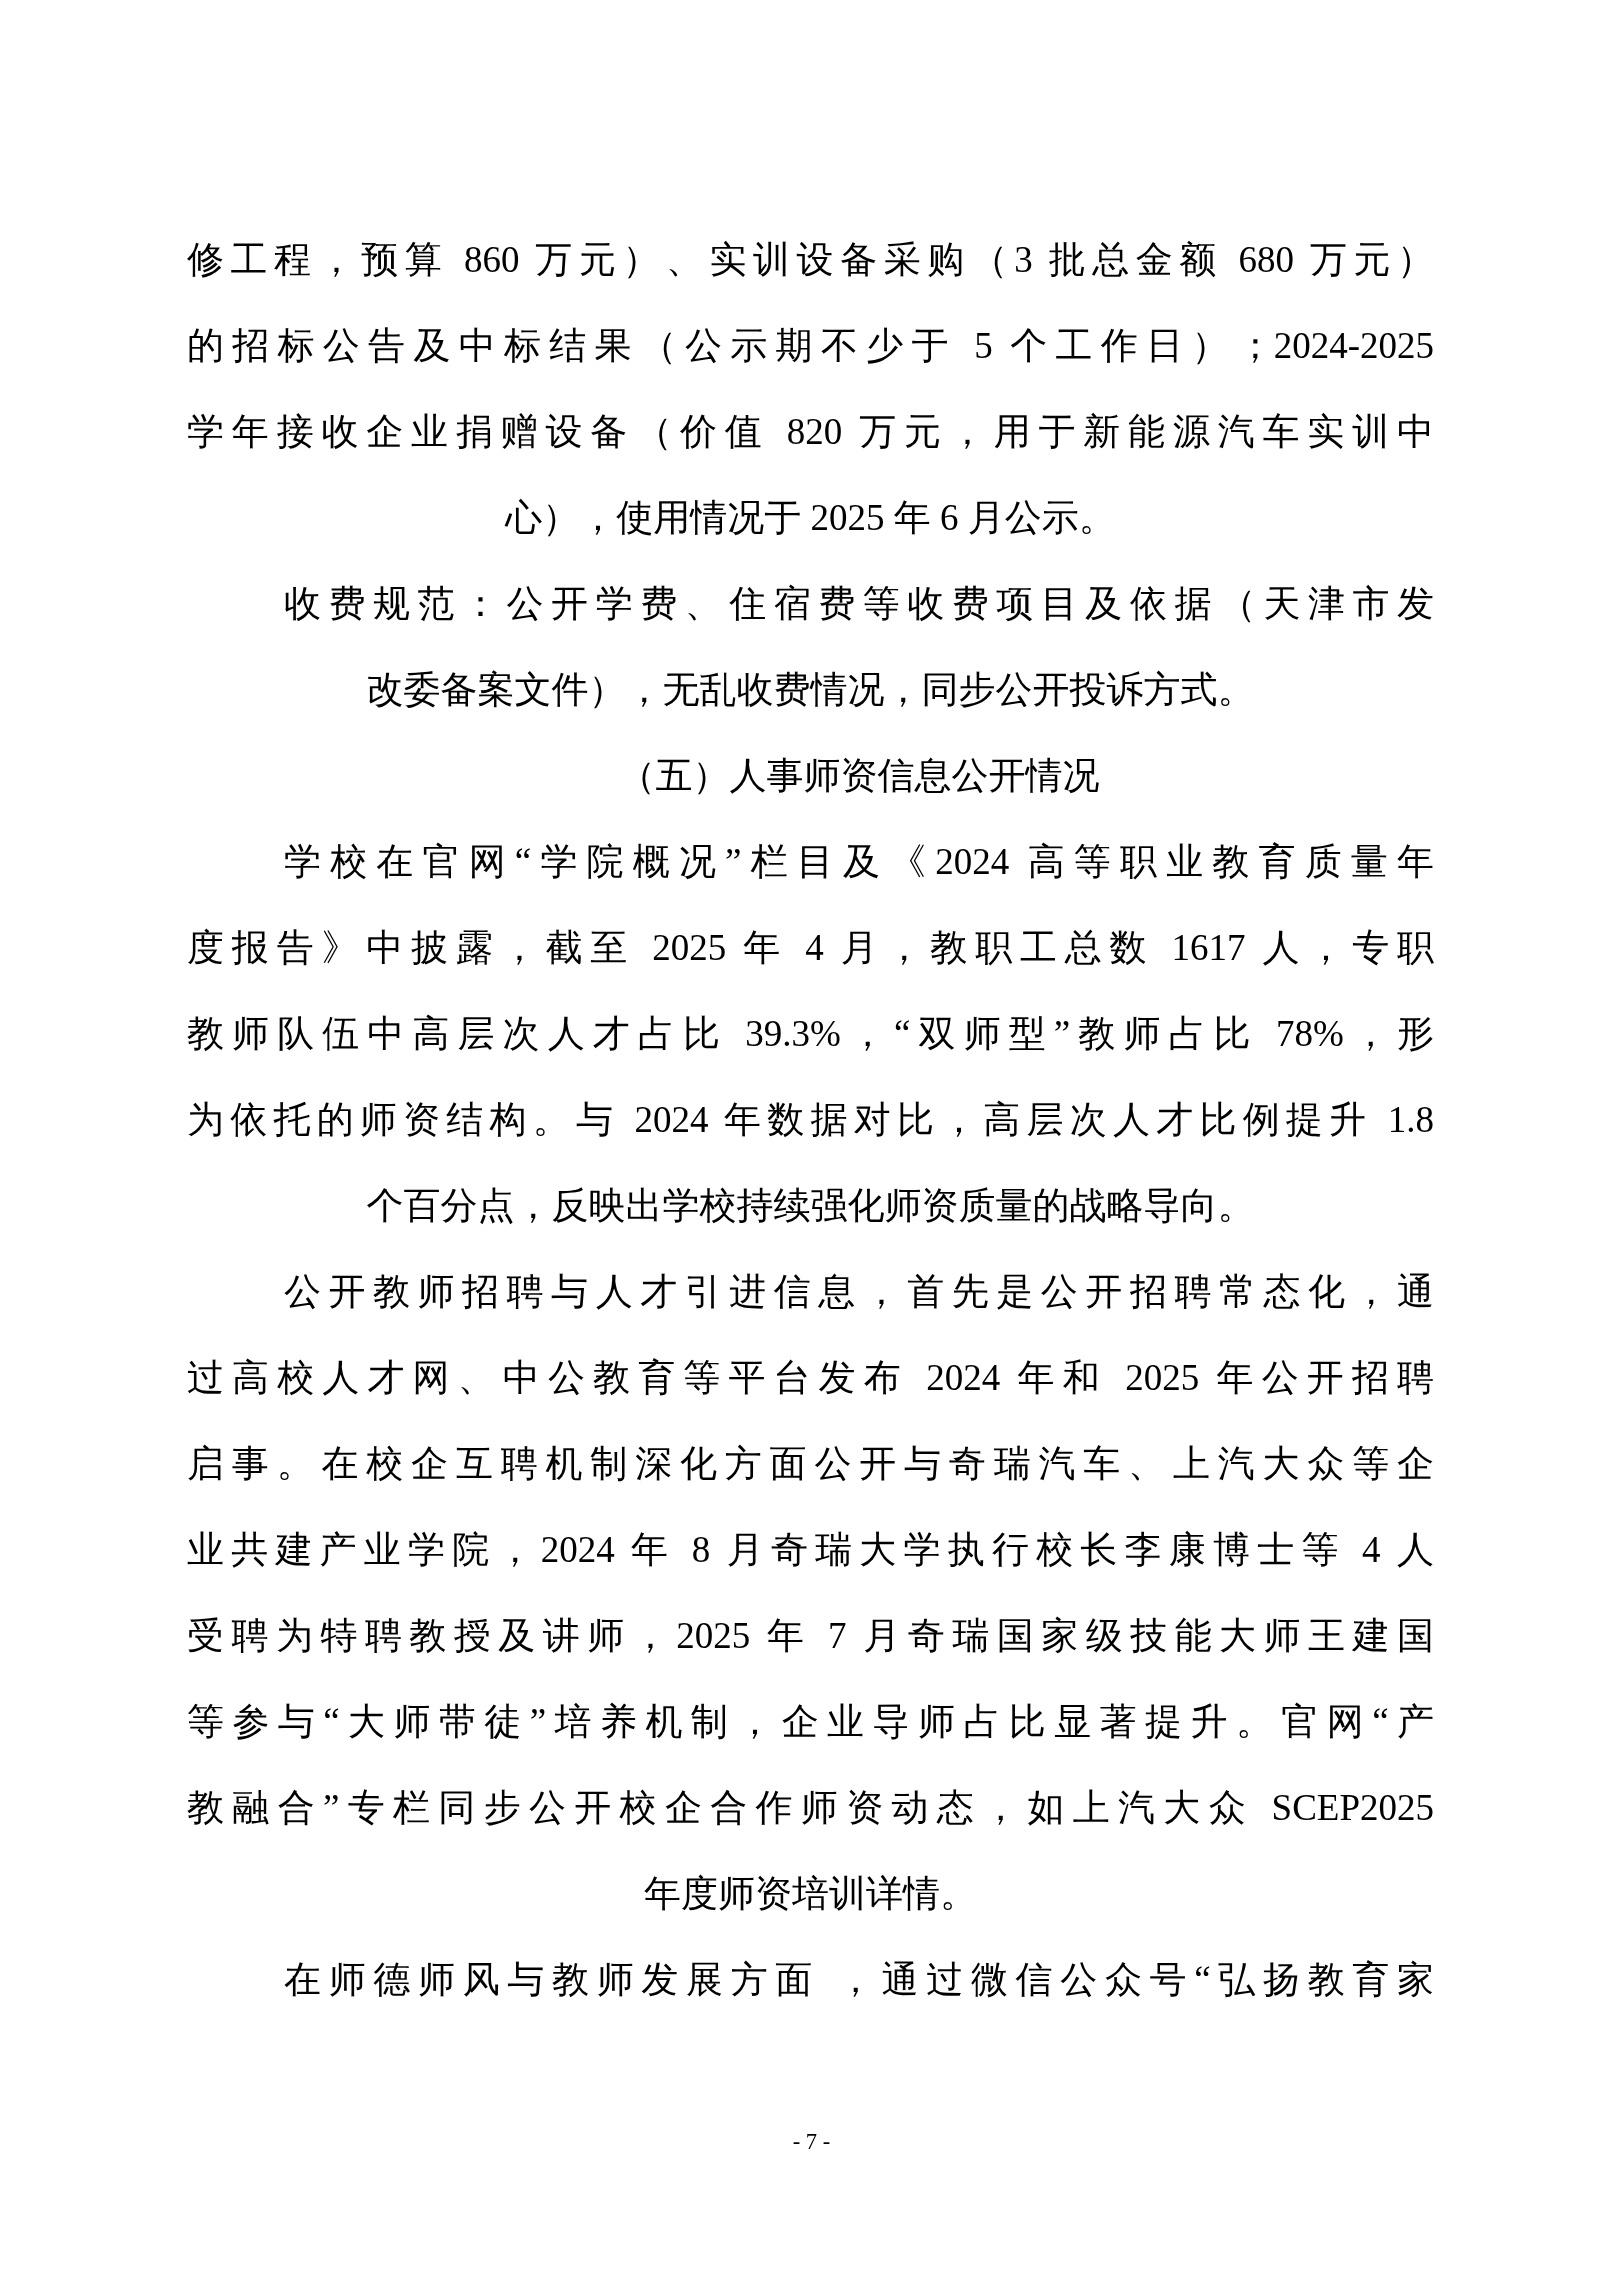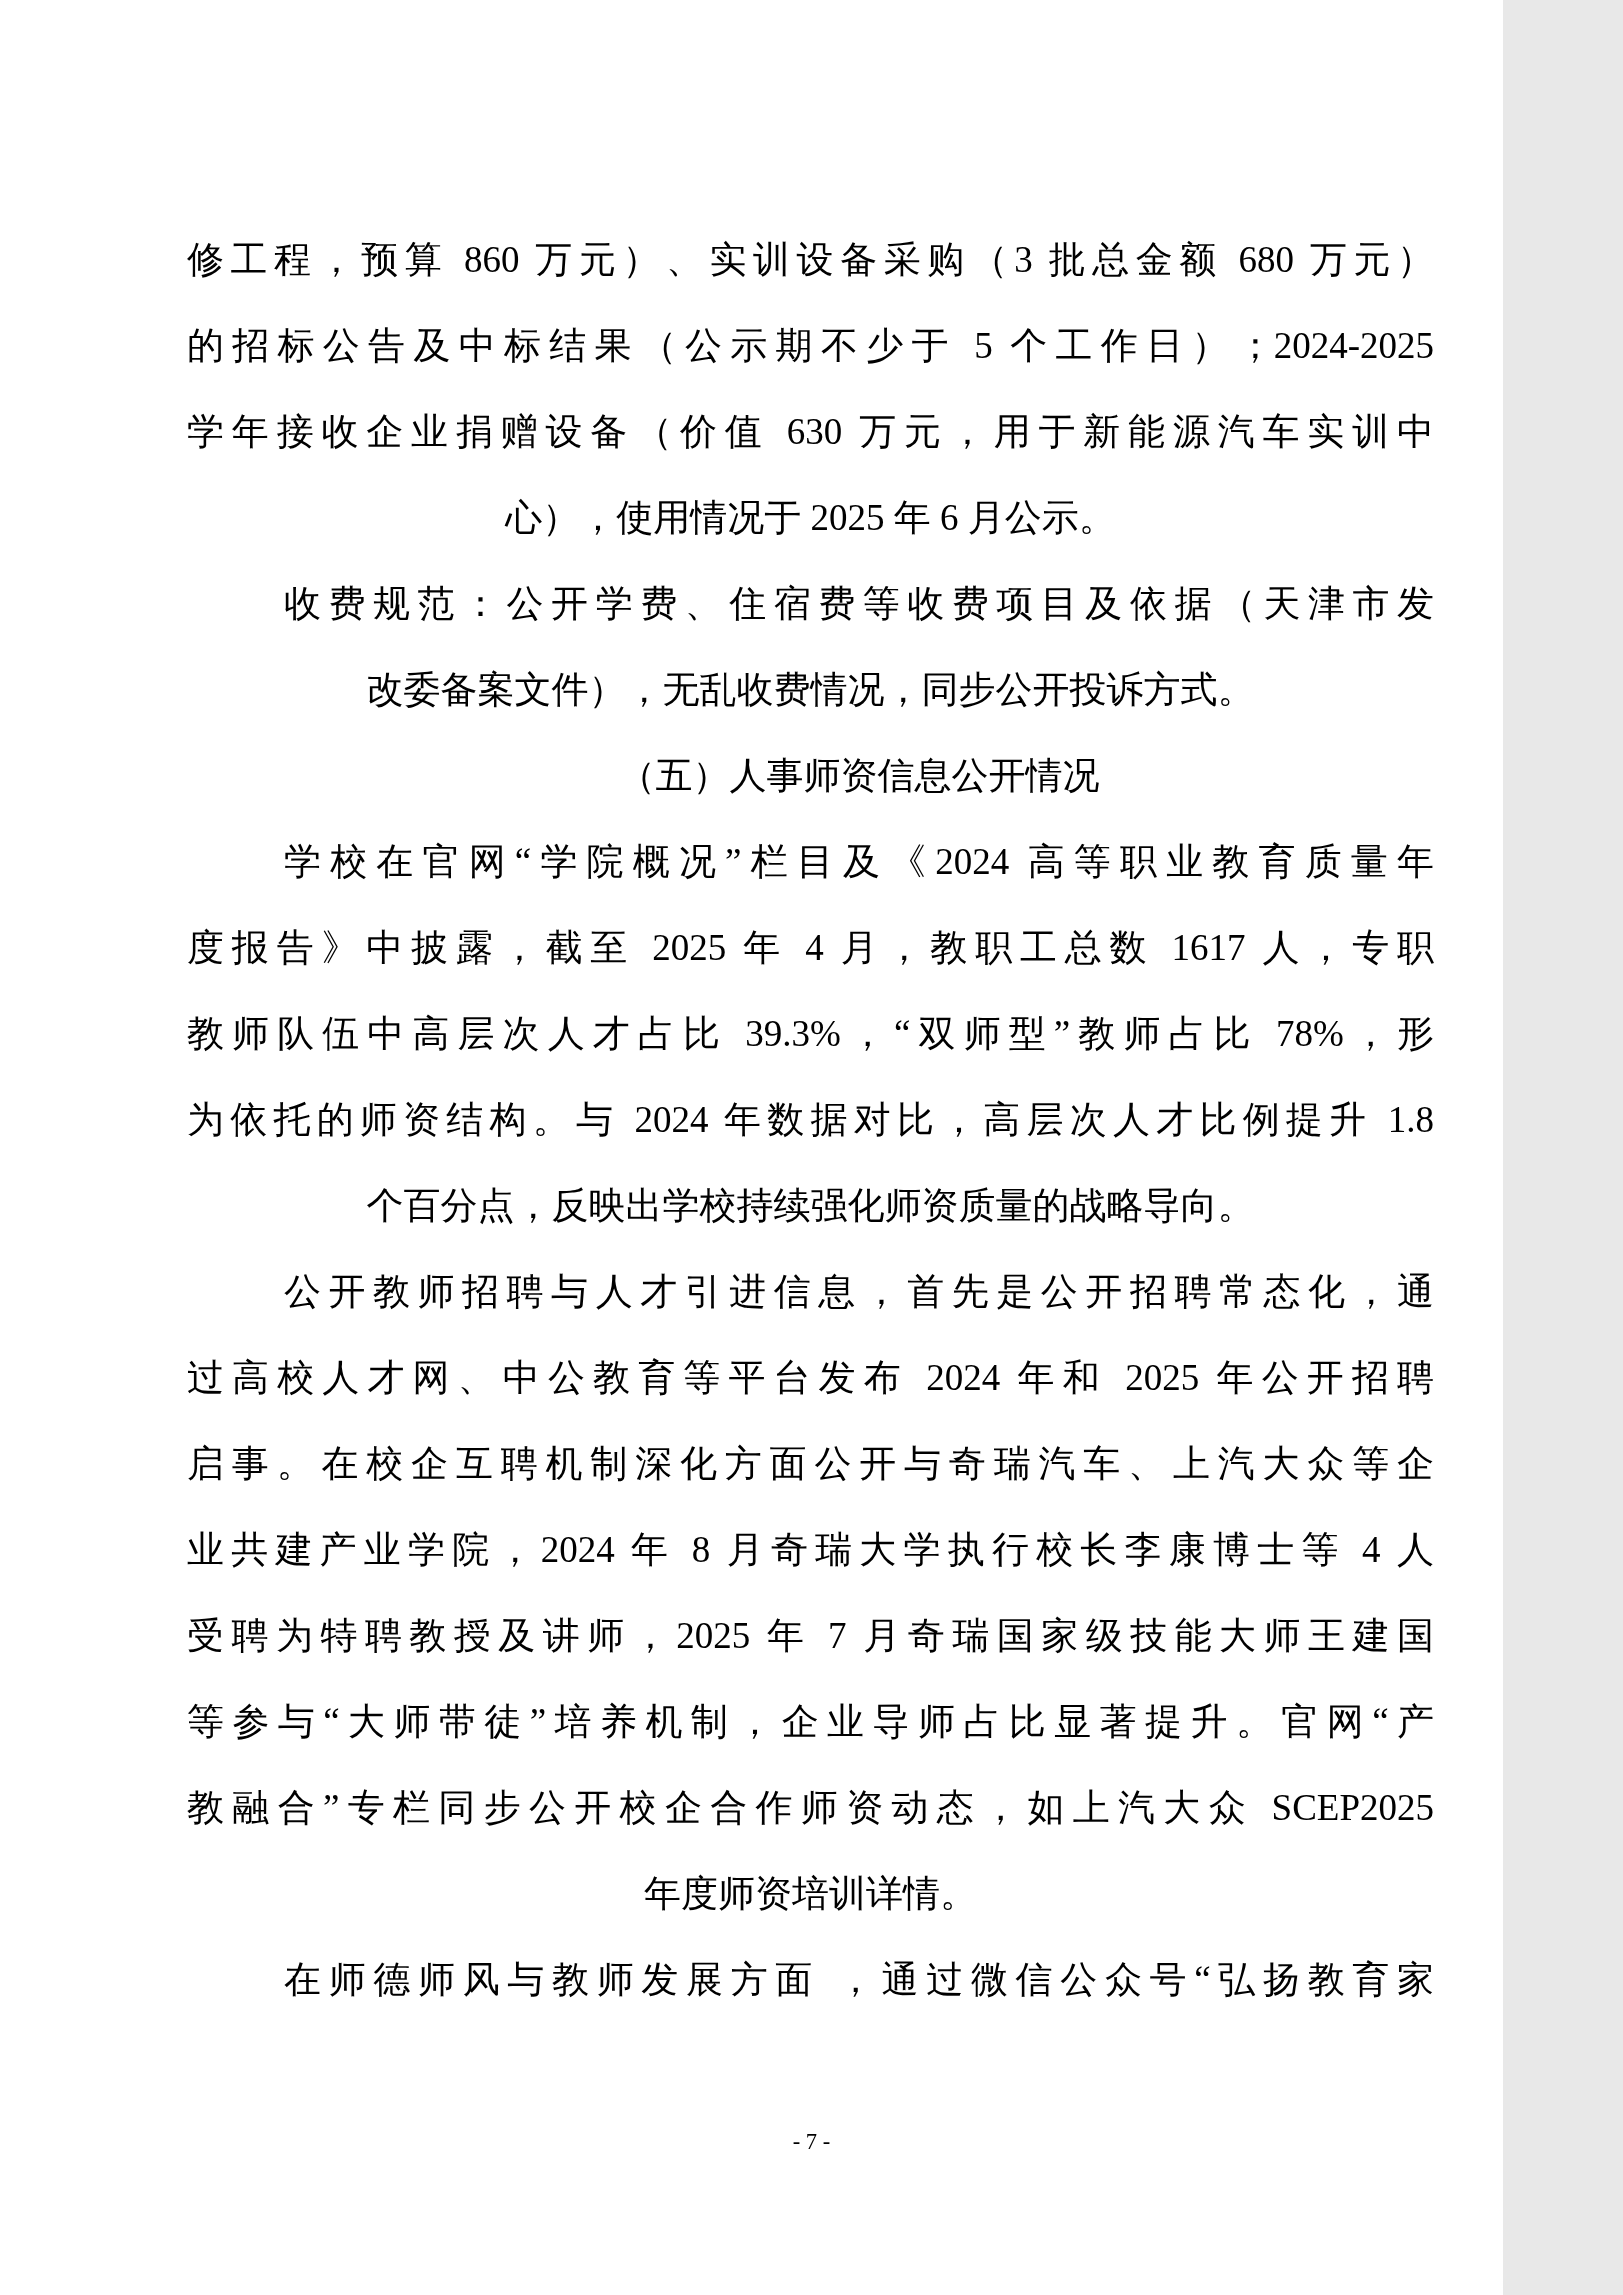--- a/index.html
+++ b/index.html
@@ -9,21 +9,21 @@
   body {
     width: 1623px;
     height: 2295px;
     background: #e8e8e8;
     font-family: "Liberation Serif", "DejaVu Serif", serif;
   }
   .page {
     position: absolute;
     left: 0;
     top: 0;
-    width: 1503px;
+    width: 1623px;
     height: 2295px;
     background: #ffffff;
     color: #000000;
     overflow: hidden;
   }
   .textblock {
     position: absolute;
     left: 187px;
     top: 217px;
     width: 1247px;
@@ -58,21 +58,21 @@
     color: #000000;
   }
 </style>
 </head>
 <body>
 
 <div class="page">
   <div class="textblock">
       <div class="line j">修工程，预算 860 万元）、实训设备采购（3 批总金额 680 万元）</div>
       <div class="line j">的招标公告及中标结果（公示期不少于 5 个工作日）；2024-2025</div>
-      <div class="line j">学年接收企业捐赠设备（价值 630 万元，用于新能源汽车实训中</div>
+      <div class="line j">学年接收企业捐赠设备（价值 820 万元，用于新能源汽车实训中</div>
       <div class="line">心），使用情况于 2025 年 6 月公示。</div>
       <div class="line j indent">收费规范：公开学费、住宿费等收费项目及依据（天津市发</div>
       <div class="line">改委备案文件），无乱收费情况，同步公开投诉方式。</div>
       <div class="line indent b">（五）人事师资信息公开情况</div>
       <div class="line j indent">学校在官网“学院概况”栏目及《2024 高等职业教育质量年</div>
       <div class="line j">度报告》中披露，截至 2025 年 4 月，教职工总数 1617 人，专职</div>
       <div class="line j">教师队伍中高层次人才占比 39.3%，“双师型”教师占比 78%，形</div>
       <div class="line j">为依托的师资结构。与 2024 年数据对比，高层次人才比例提升 1.8</div>
       <div class="line">个百分点，反映出学校持续强化师资质量的战略导向。</div>
       <div class="line j indent">公开教师招聘与人才引进信息，首先是公开招聘常态化，通</div>

